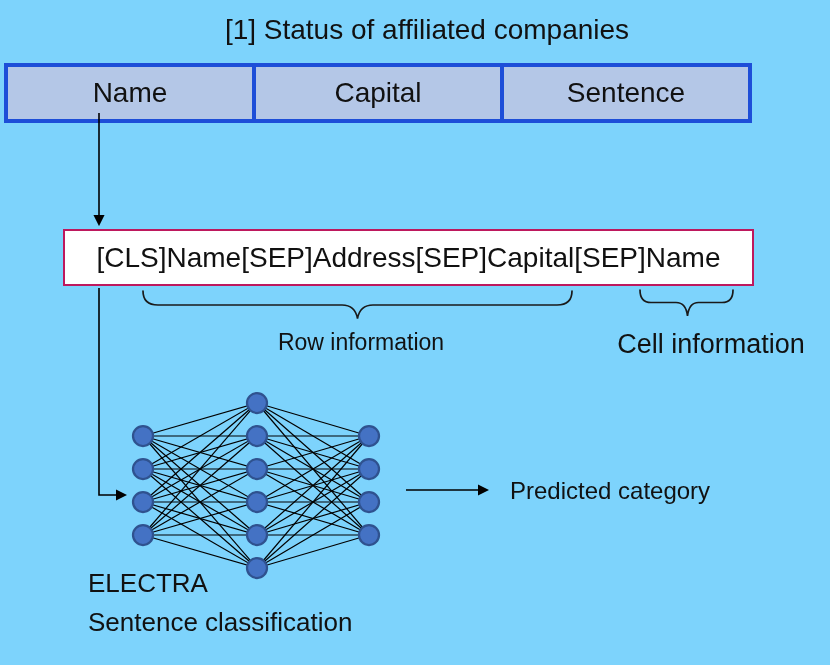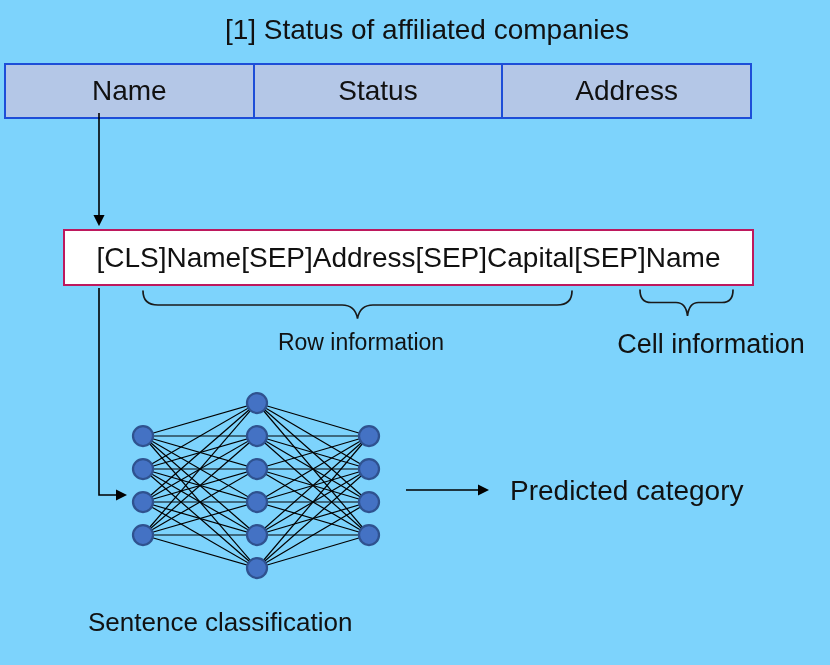--- a/index.html
+++ b/index.html
@@ -25,21 +25,21 @@
     white-space: nowrap;
   }
   table.company {
     position: absolute;
     left: 4px; top: 63px;
     width: 748px;
     border-collapse: collapse;
     table-layout: fixed;
   }
   table.company th, table.company td {
-    border: 2px solid #1d4ed8;
+    border: 4px solid #1d4ed8;
     text-align: center;
     font-weight: normal;
     font-size: 28px;
     padding: 0;
   }
   table.company th { height: 52px; background: var(--hdr-bg); }
   table.company td { height: 55px; }
   td.cell-orange { background: var(--orange-bg); }
   td.cell-green  { background: var(--green-bg); }
   .seqbox {
@@ -49,21 +49,21 @@
     border: 2px solid #be185d;
     box-sizing: border-box;
     background: #ffffff;
     display: flex; align-items: center; justify-content: center;
     font-size: 28px;
     white-space: nowrap;
   }
   .lbl { position: absolute; white-space: nowrap; }
   .row-info  { top: 329px; left: 361px; transform: translateX(-50%); font-size: 23px; }
   .cell-info { top: 329px; left: 711px; transform: translateX(-50%); font-size: 27px; }
-  .predicted { top: 474px; left: 510px; font-size: 28px; line-height: 33px; }
+  .predicted { top: 474px; left: 510px; font-size: 24px; line-height: 33px; }
   .electra   { top: 568px; left: 88px;  font-size: 26px; line-height: 30px; }
   .sentcls   { top: 607px; left: 88px;  font-size: 26px; line-height: 30px; text-align: center; }
   #overlay {
     position: absolute;
     left: 0; top: 0;
     width: 830px; height: 665px;
     pointer-events: none;
   }
   .arrow-line { stroke: #000000; stroke-width: 1.6; fill: none; }
   .brace { stroke: #1a1a1a; stroke-width: 1.7; fill: none; stroke-linecap: round; }
@@ -72,31 +72,32 @@
 <body>
 
 <div id="canvas">
 
   <div class="title">[1] Status of affiliated companies</div>
 
   <table class="company">
     <tbody>
       <tr>
         <th>Name</th>
-        <th>Status</th>
-        <th>Address</th>
+        <th>Capital</th>
+        <th>Sentence</th>
       </tr>
     </tbody>
   </table>
 
   <div class="seqbox">[CLS]Name[SEP]Address[SEP]Capital[SEP]Name</div>
 
   <div class="lbl row-info">Row information</div>
   <div class="lbl cell-info">Cell information</div>
   <div class="lbl predicted">Predicted category</div>
+  <div class="lbl electra">ELECTRA</div>
   <div class="lbl sentcls">Sentence classification</div>
 
   <svg id="overlay" viewBox="0 0 830 665">
     <defs>
       <marker id="arrowhead" viewBox="0 0 10 10" refX="1" refY="5" markerWidth="7" markerHeight="7" orient="auto">
         <path d="M 0 0 L 10 5 L 0 10 z" fill="#000000"></path>
       </marker>
     </defs>
 
     <line class="arrow-line" x1="99" y1="113" x2="99" y2="216" marker-end="url(#arrowhead)"></line>

